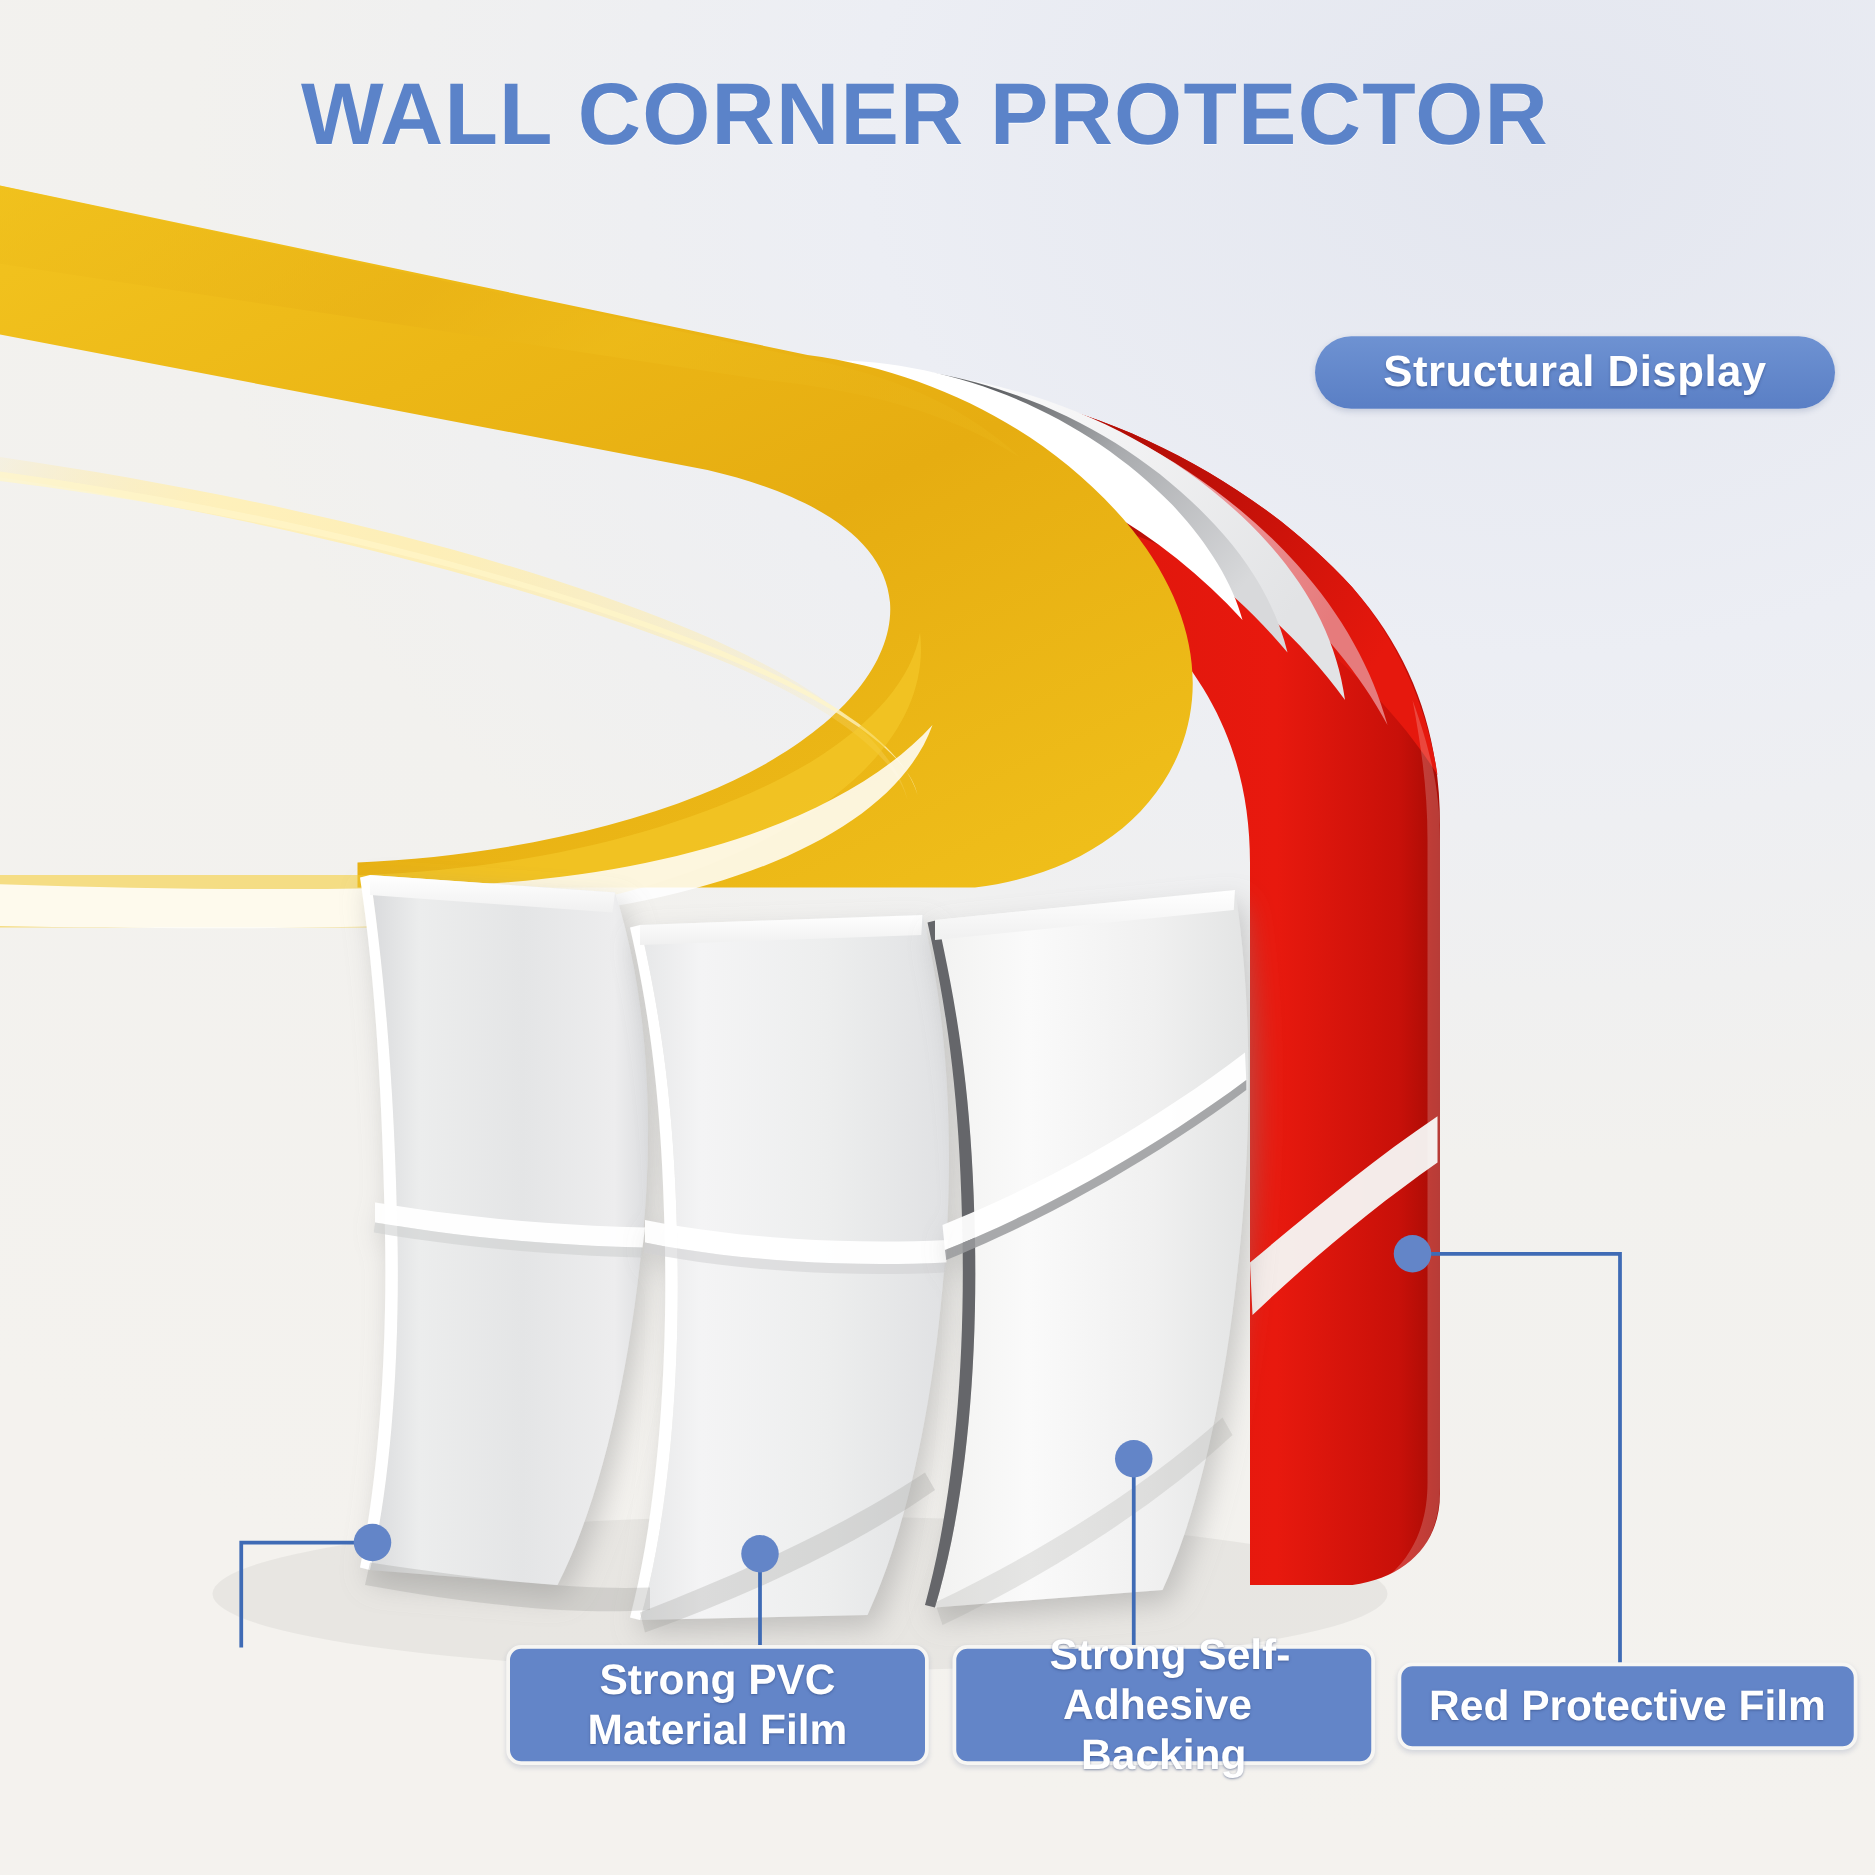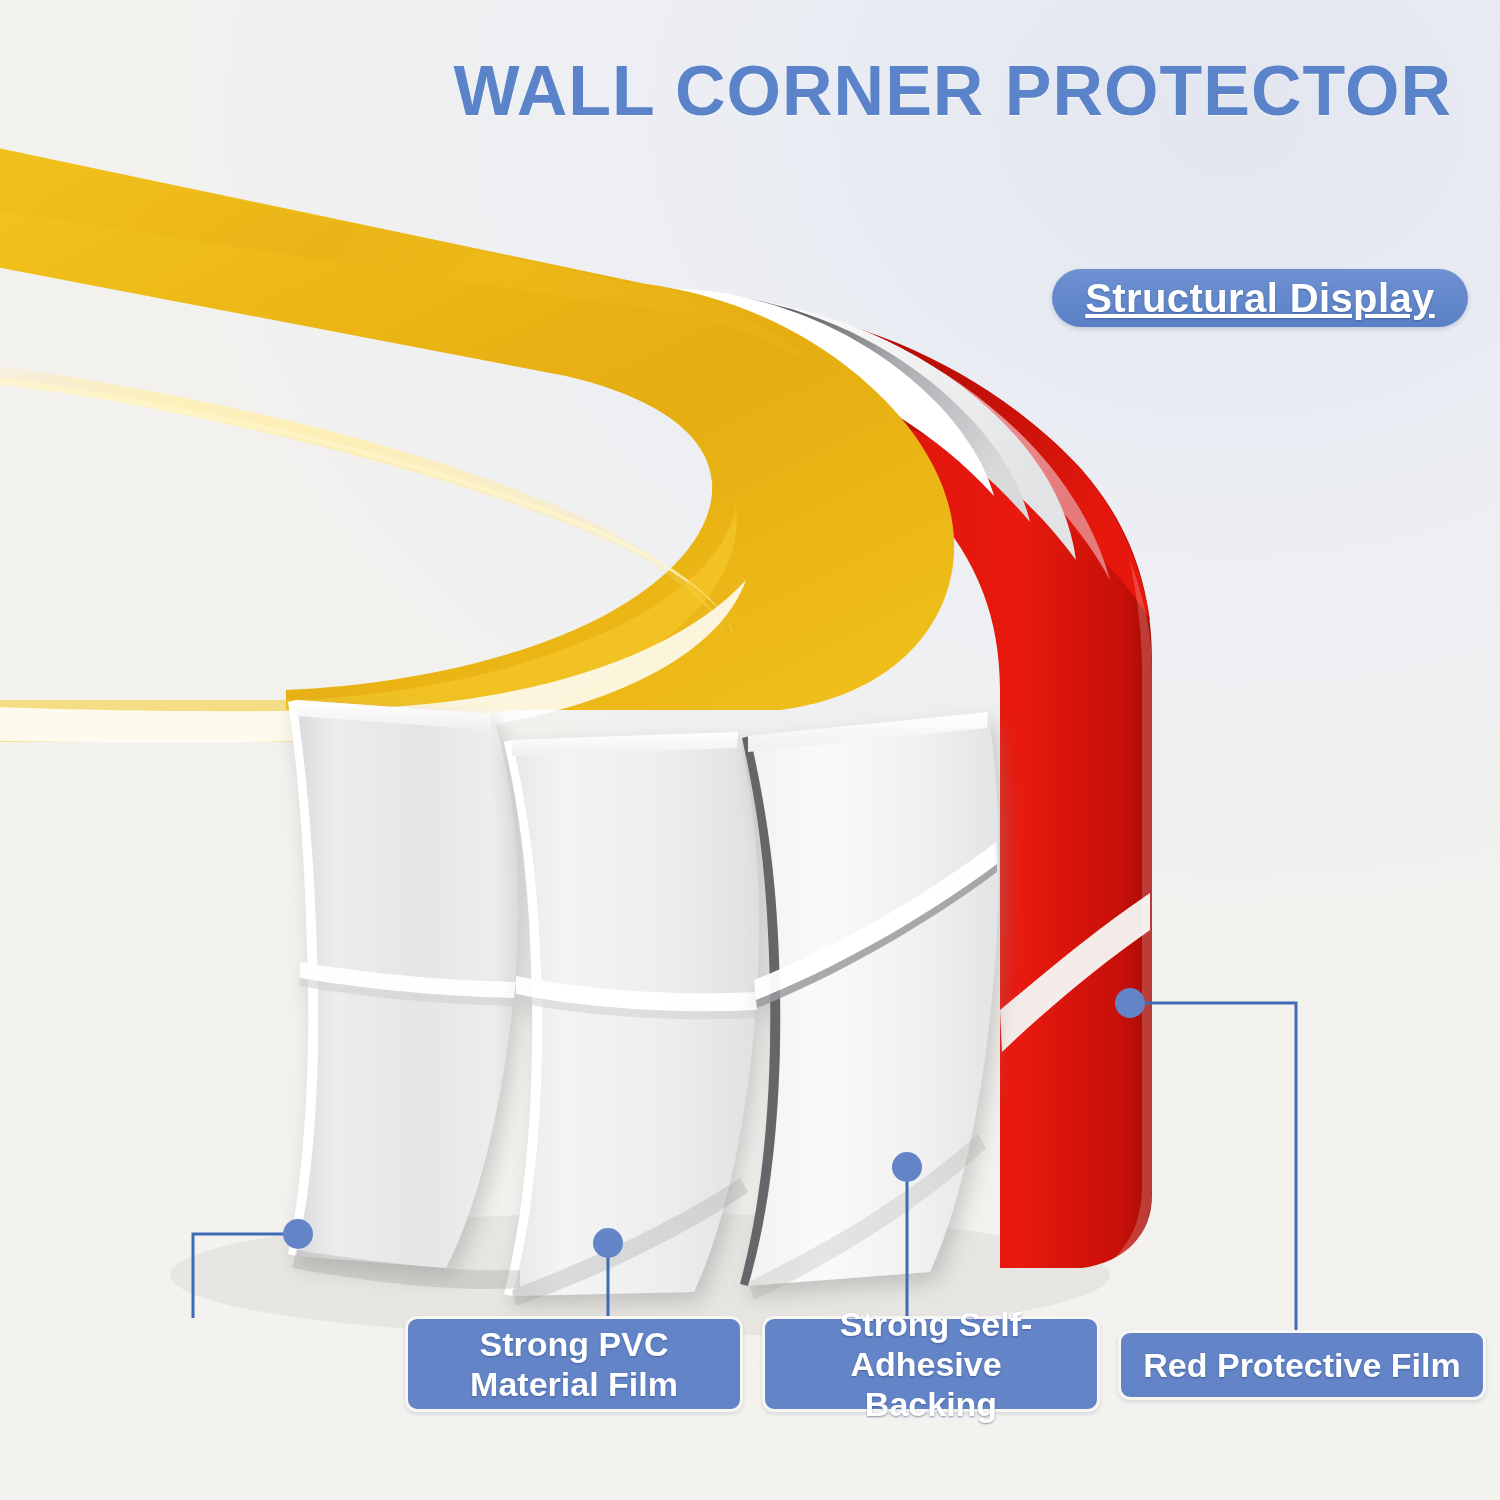--- a/index.html
+++ b/index.html
@@ -11,22 +11,22 @@
     background:#f3f1ed;
   }
   #stage{
     position:absolute;inset:0;width:1500px;height:1500px;
     background:
       radial-gradient(120% 90% at 82% 8%, #e3e6ef 0%, #eceef4 30%, #f2f1ee 60%, #f4f2ee 100%),
       linear-gradient(160deg,#f6f5f2 0%,#eceef3 45%,#f3f1ed 100%);
   }
   
   .title-wrap{
-    position:absolute;left:0;top:56px;width:1480px;
-    text-align:right;padding-right:28px;
+    position:absolute;left:14px;top:56px;width:1480px;
+    text-align:center;padding-right:28px;
     box-sizing:border-box;
     pointer-events:none;
   }
   .title-line{
     font-size:70px;
     font-weight:bold;
     color:#5b83c9;
     letter-spacing:1px;
     line-height:1.02;
     white-space:nowrap;
@@ -35,23 +35,22 @@
   
   .badge{
     position:absolute;left:1052px;top:269px;
     width:416px;height:58px;
     background:linear-gradient(180deg,#6e92d2 0%,#5a7fc5 100%);
     border-radius:29px;
     display:flex;align-items:center;justify-content:center;
     box-shadow:0 2px 5px rgba(60,80,130,.22);
   }
   .badge span{
-    color:#ffffff;font-size:40px;font-weight:bold;letter-spacing:.4px;
+    color:#ffffff;font-size:35px;font-weight:bold;letter-spacing:.4px;
     text-shadow:0 1px 2px rgba(40,60,110,.45);
-    text-decoration:underline;
   }
   
   .pill{
     position:absolute;
     background:#6385c8;
     border:3px solid #f7f6f3;
     border-radius:12px;
     display:flex;align-items:center;justify-content:center;
     text-align:center;
     box-sizing:border-box;

